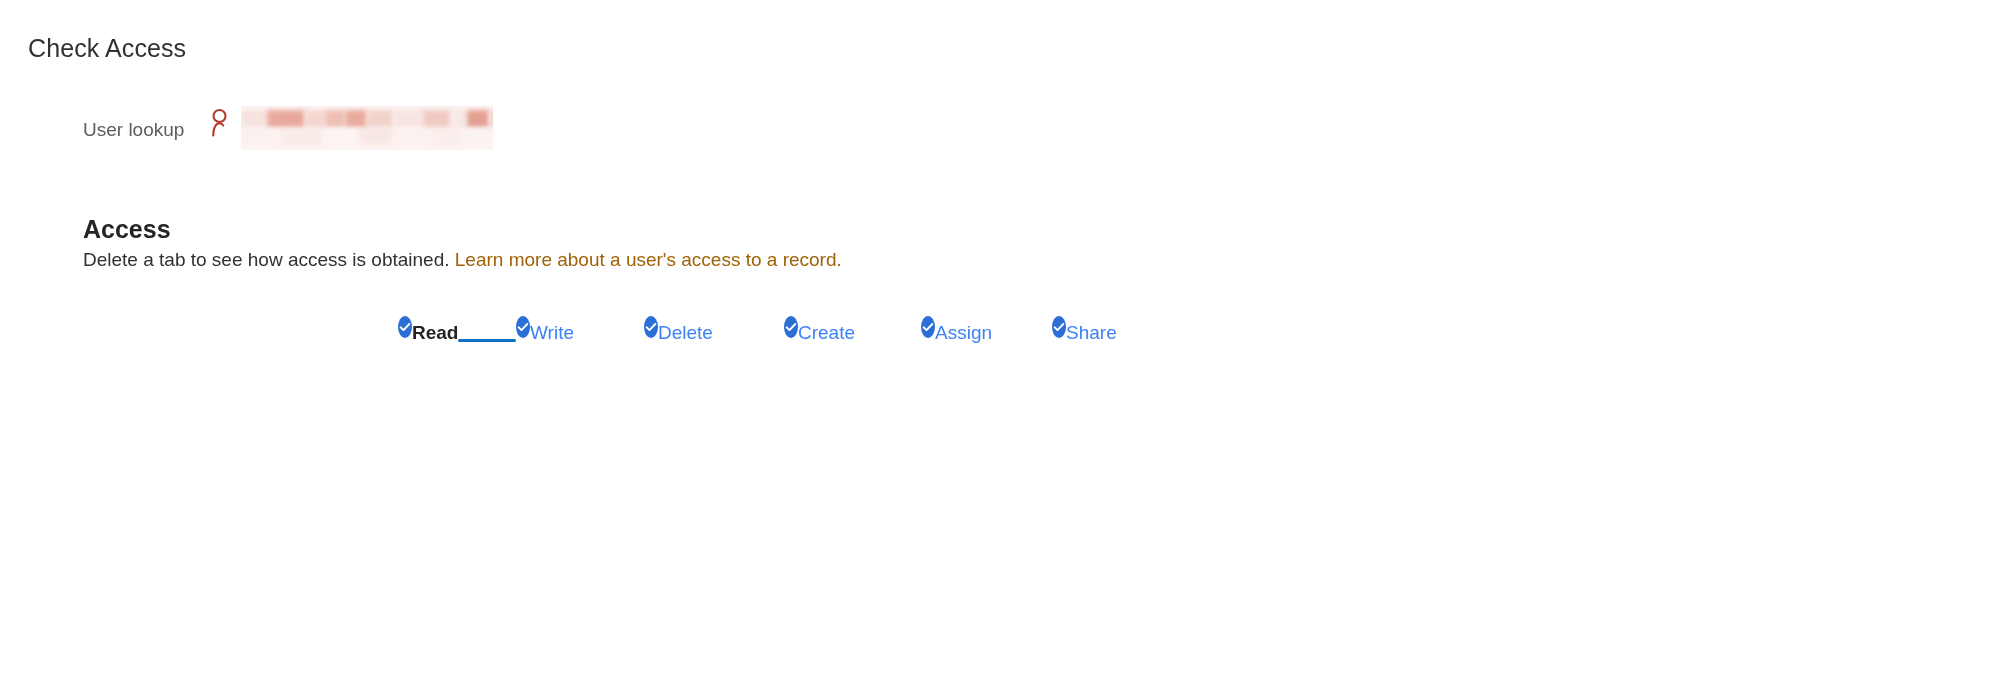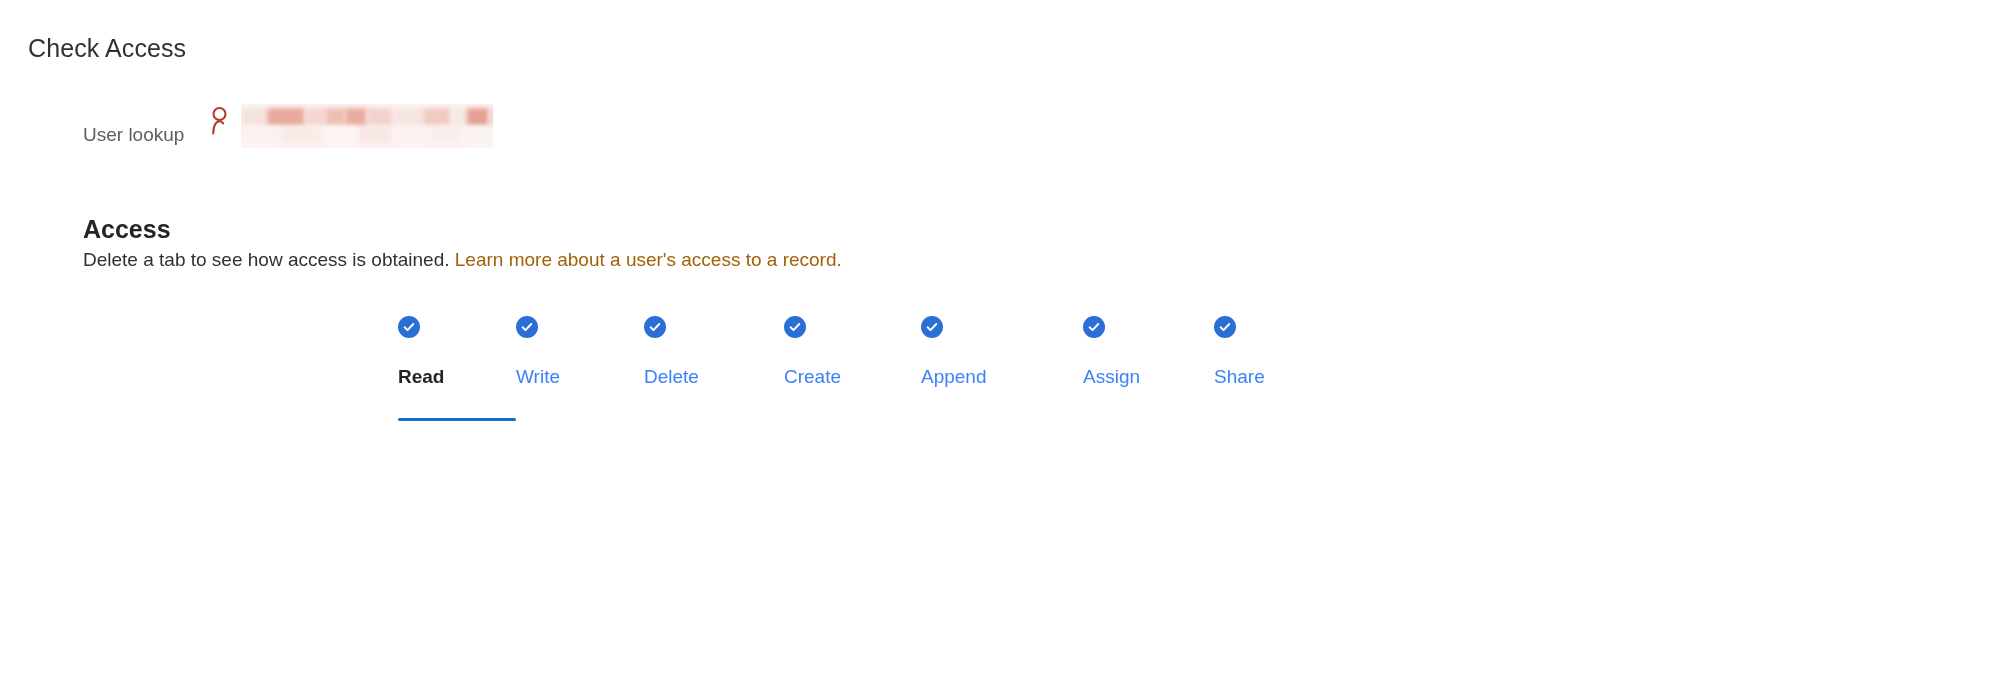--- a/index.html
+++ b/index.html
@@ -34,21 +34,21 @@
     color: #323130;
     white-space: nowrap;
   }
 
   
   .lookup-row {
     position: absolute;
     left: 83px;
     top: 108px;
     display: flex;
-    align-items: flex-end;
+    align-items: center;
     height: 42px;
   }
   .lookup-label {
     font-size: 19px;
     font-weight: 400;
     color: #605e5c;
     line-height: 30px;
     white-space: nowrap;
     padding-top: 1px;
   }
@@ -110,26 +110,25 @@
   
   .tabs {
     position: absolute;
     left: 398px;
     top: 316px;
     display: flex;
     align-items: flex-start;
   }
   .tab {
     display: flex;
-    flex-direction: column;
-    align-items: flex-start;
+    flex-direction: row;
+    align-items: center;
     padding: 0 0;
     cursor: pointer;
     position: relative;
-    gap: 15px;
   }
   .tab-badge {
     width: 22px;
     height: 22px;
     border-radius: 50%;
     background: #2b6fd6;
     display: flex;
     align-items: center;
     justify-content: center;
     margin-bottom: 12px;
@@ -240,29 +239,20 @@
     <div class="tab" style="width:137px">
       <span class="tab-badge">
         <svg width="14" height="14" viewBox="0 0 14 14">
             <path d="M2.6 7.3 L5.5 10.1 L11.3 4.0" fill="none" stroke="#ffffff" stroke-width="1.9" stroke-linecap="round" stroke-linejoin="round"></path>
           </svg>
       </span>
       <span class="tab-label">Create</span>
       <span class="tab-underline"></span>
     </div>
 
-    <div class="tab" style="width:162px">
-      <span class="tab-badge">
-        <svg width="14" height="14" viewBox="0 0 14 14">
-            <path d="M2.6 7.3 L5.5 10.1 L11.3 4.0" fill="none" stroke="#ffffff" stroke-width="1.9" stroke-linecap="round" stroke-linejoin="round"></path>
-          </svg>
-      </span>
-      <span class="tab-label">Append</span>
-      <span class="tab-underline"></span>
-    </div>
 
 
     <div class="tab" style="width:131px">
       <span class="tab-badge">
         <svg width="14" height="14" viewBox="0 0 14 14">
             <path d="M2.6 7.3 L5.5 10.1 L11.3 4.0" fill="none" stroke="#ffffff" stroke-width="1.9" stroke-linecap="round" stroke-linejoin="round"></path>
           </svg>
       </span>
       <span class="tab-label">Assign</span>
       <span class="tab-underline"></span>

